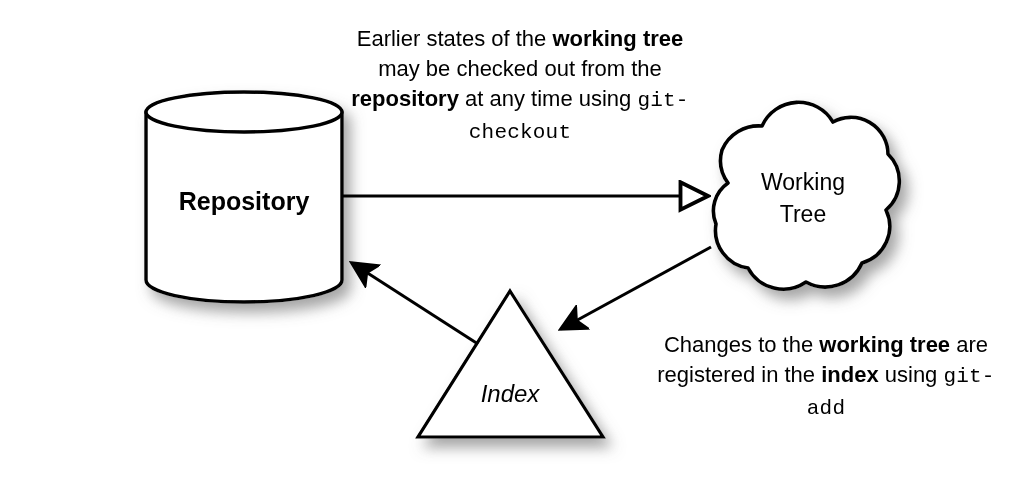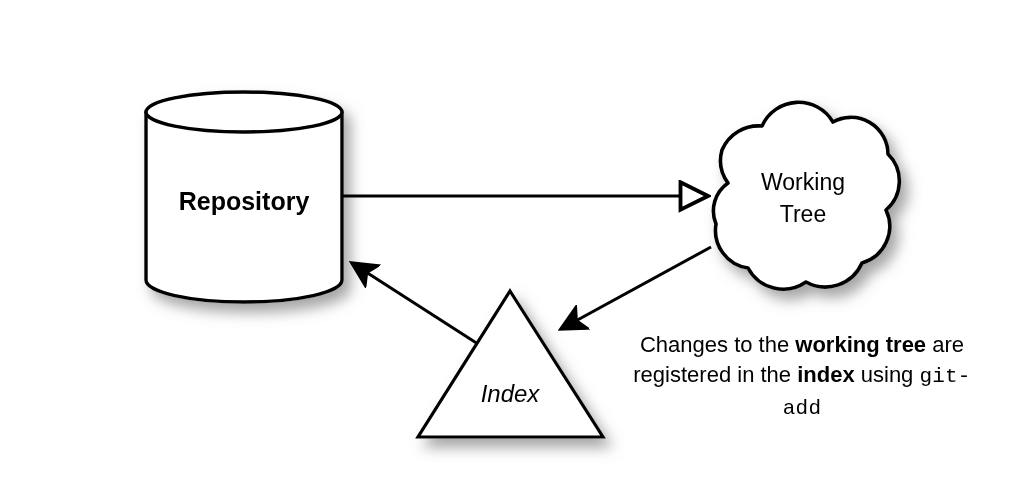--- a/index.html
+++ b/index.html
@@ -47,21 +47,21 @@
     left: 340px;
     top: 24px;
     width: 360px;
   }
   #caption-commit {
     left: 52px;
     top: 355px;
     width: 348px;
   }
   #caption-add {
-    left: 628px;
+    left: 652px;
     top: 330px;
     width: 348px;
     text-align: center;
   }
   .node-label {
     position: absolute;
     text-align: center;
     font-family: "Liberation Sans", sans-serif;
     color: #000000;
     pointer-events: none;
@@ -151,19 +151,22 @@
 
   <div class="node-label" id="label-working-tree">
     <div>Working</div>
     <div>Tree</div>
   </div>
 
   <div class="node-label" id="label-index">
     <span>Index</span>
   </div>
 
+  <div class="caption" id="caption-checkout">
+    <span>Earlier states of the </span><b>working</b> <b>tree</b><span> may be checked out from the </span><b>repository</b><span> at any time using </span><span class="mono">git-checkout</span>
+  </div>
 
 
   <div class="caption" id="caption-add">
     <span>Changes to the </span><b>working tree</b><span> are registered in the </span><b>index</b><span> using </span><span class="mono">git-add</span>
   </div>
 
 </div>
 
 </body></html>

